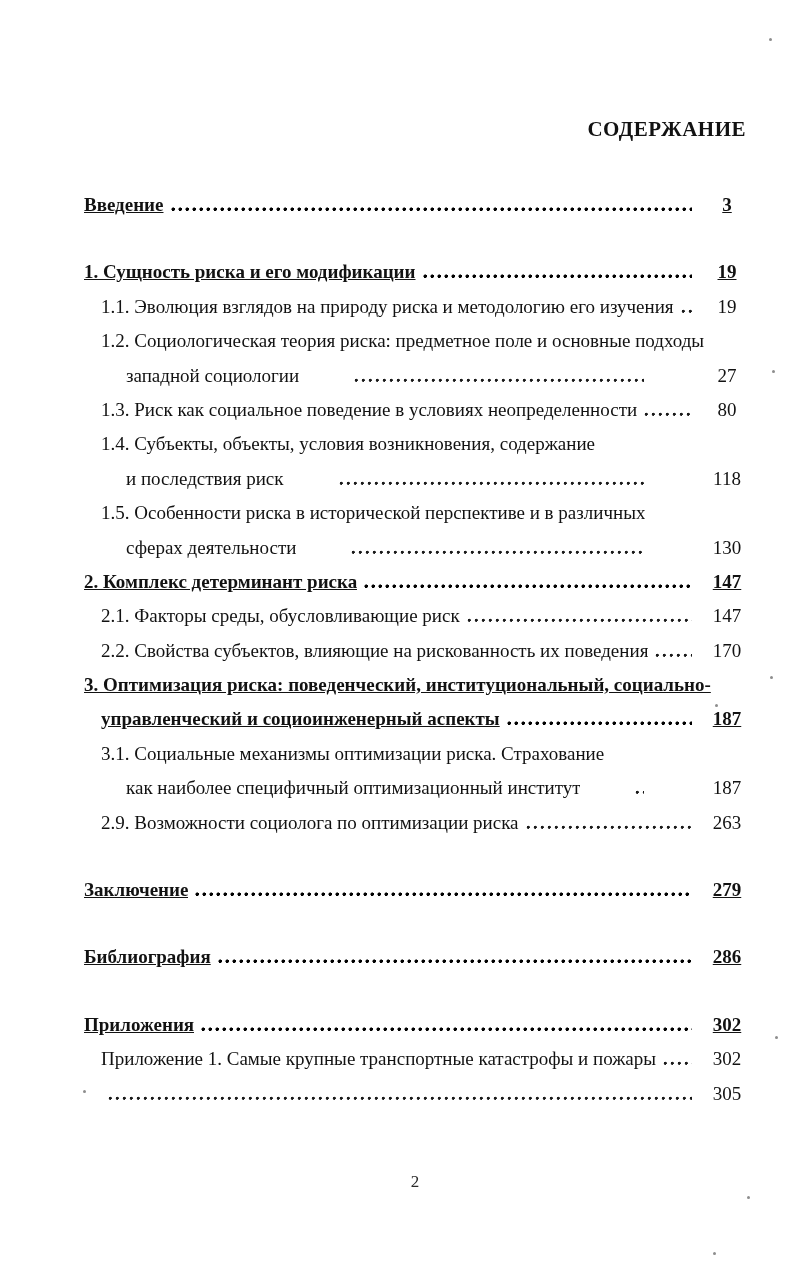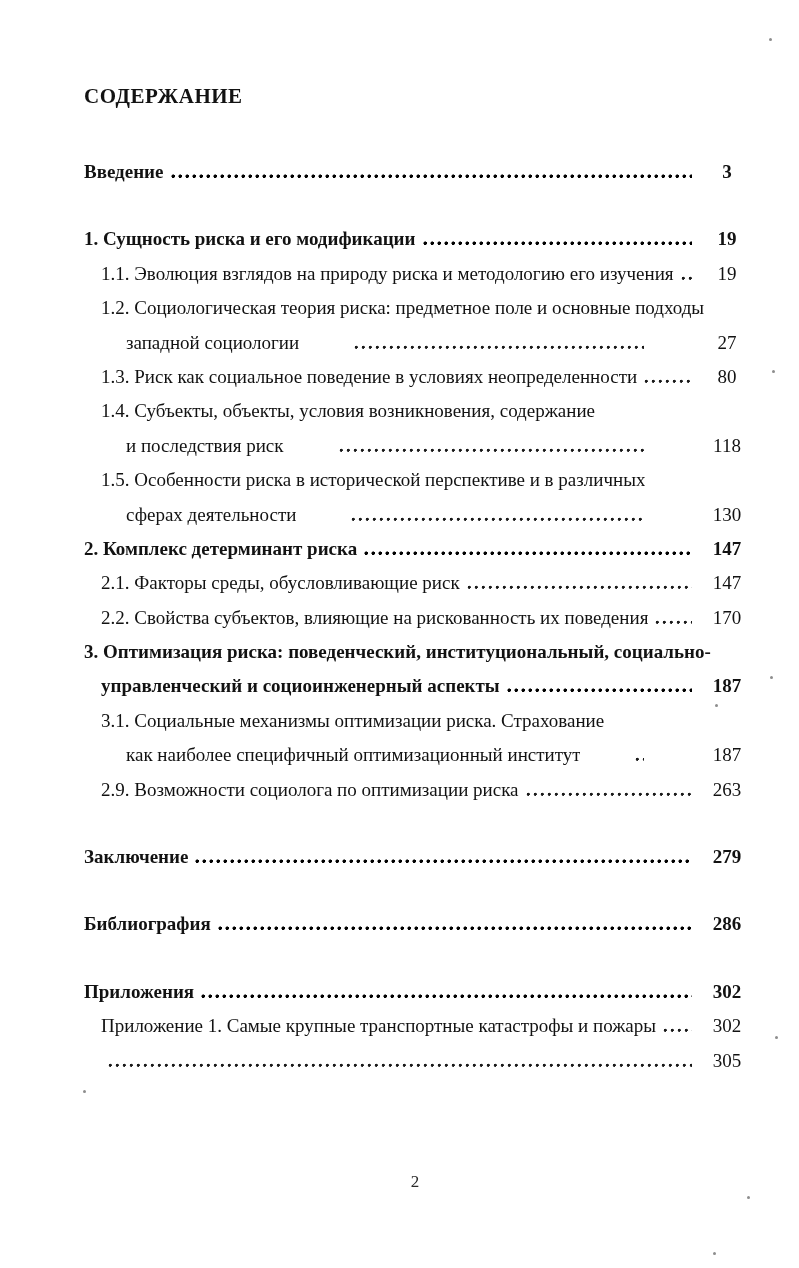--- a/index.html
+++ b/index.html
@@ -8,43 +8,43 @@
     position: relative;
     width: 799px;
     height: 1268px;
     background: #ffffff;
     font-family: "Liberation Serif", "DejaVu Serif", serif;
     color: #121212;
     overflow: hidden;
     margin: 0 auto;
   }
   .title {
-    padding-top: 84px;
+    padding-top: 117px;
     margin-left: 84px;
     width: 662px;
-    text-align: left;
+    text-align: right;
     font-size: 21px;
     font-weight: 700;
     letter-spacing: 0.5px;
   }
   .toc {
     margin: 46px 0 0 84px;
     width: 670px;
   }
   .row {
     display: flex;
     align-items: baseline;
     height: 34.4px;
     font-size: 19px;
   }
   .row.gap { margin-top: 33px; }
   .ind-0 { padding-left: 0; }
   .ind-1 { padding-left: 17px; }
   .ind-2 { padding-left: 42px; gap: 48px; }
-  .bold { font-weight: 700; }
+  .bold { font-weight: 700; text-decoration: underline; }
   .label { white-space: nowrap; line-height: 34.4px; flex: 0 1 auto; overflow: hidden; }
   .leader {
     flex: 1 1 auto;
     min-width: 9px;
     height: 5px;
     margin: 0 8px 0 7px;
     background-image: radial-gradient(circle at 2.2px 3.2px, #1a1a1a 1.3px, rgba(0,0,0,0) 1.8px);
     background-size: 7px 5px;
     background-repeat: repeat-x;
     background-position: left bottom;

